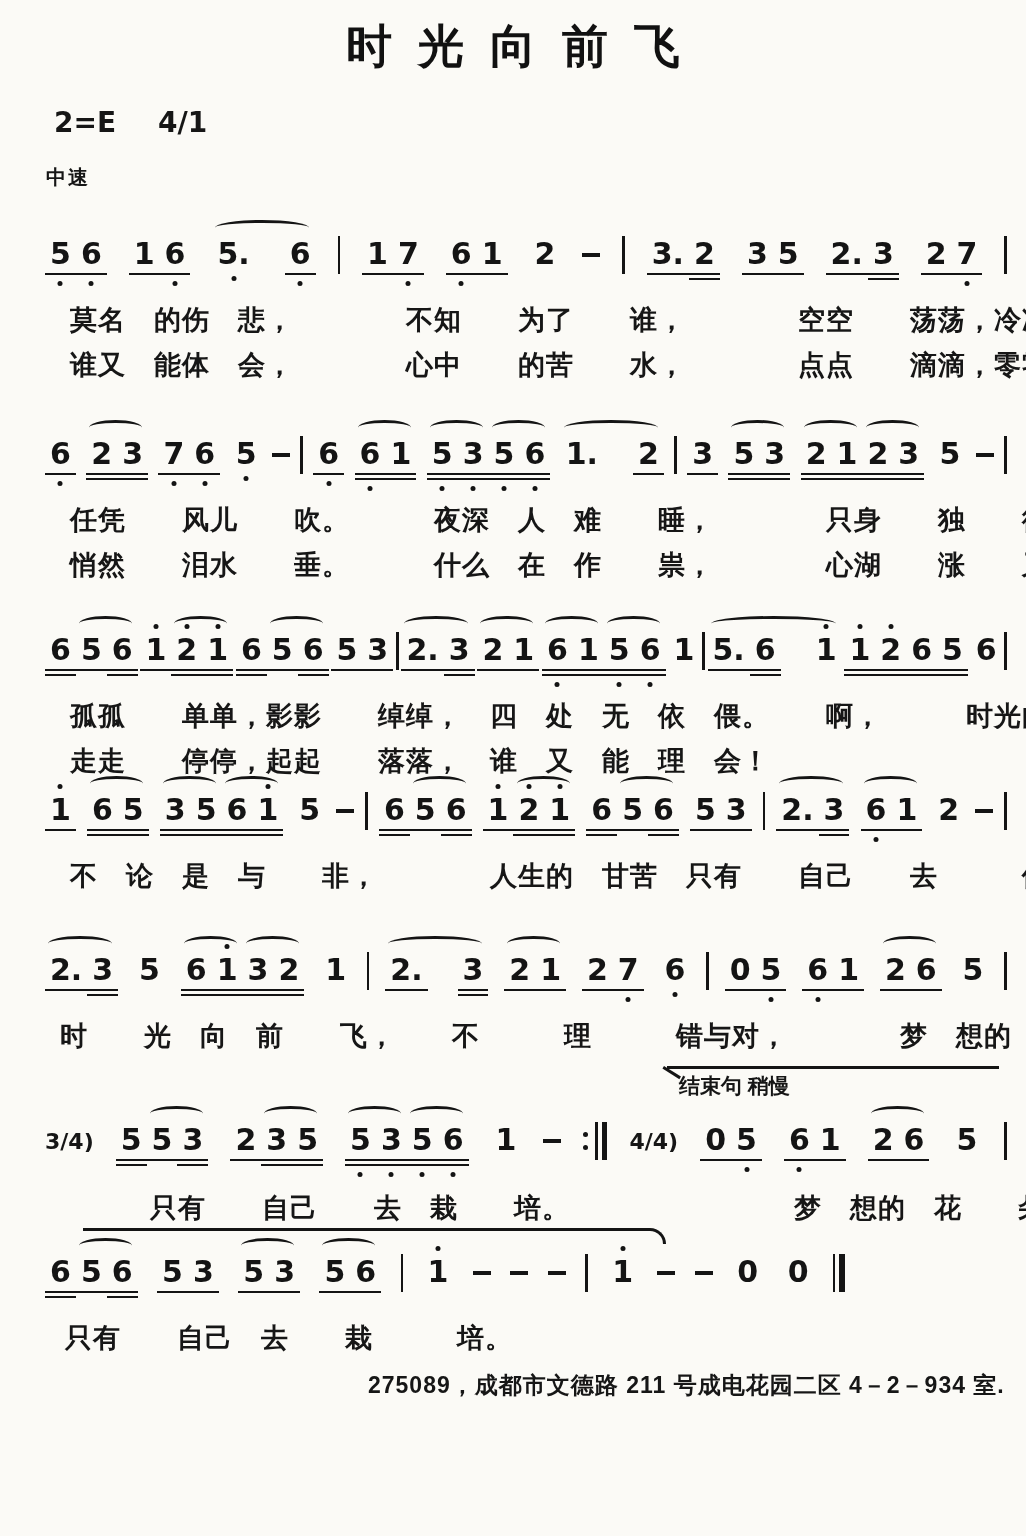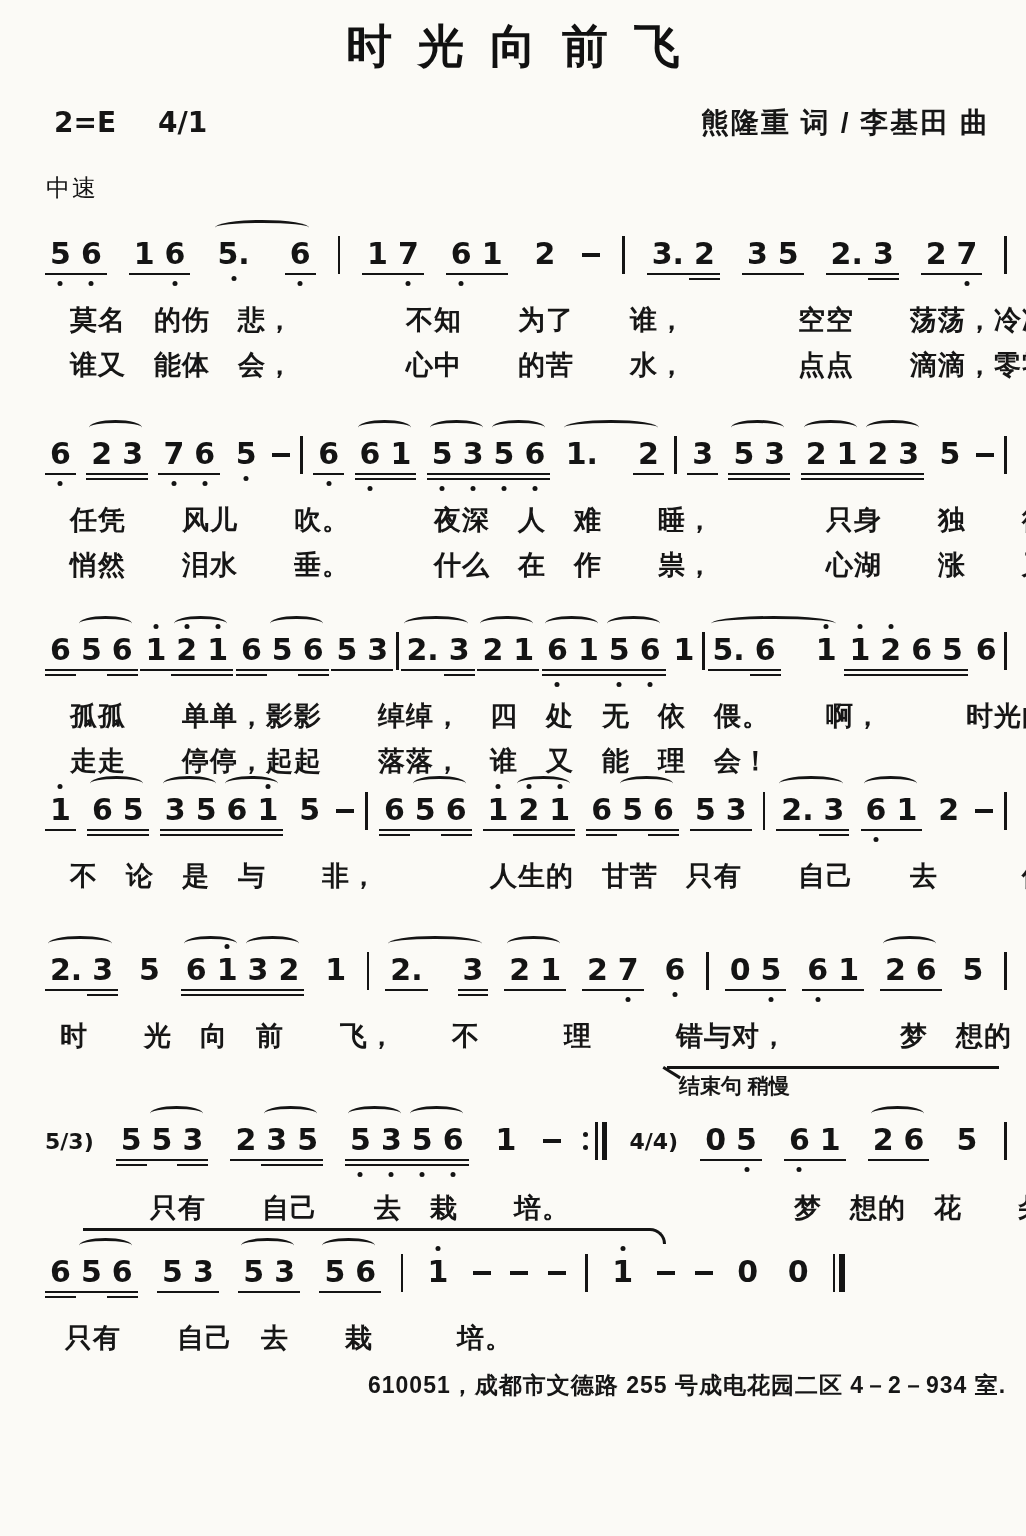--- a/index.html
+++ b/index.html
@@ -5,21 +5,21 @@
   html,body{margin:0;padding:0;}
   body{width:1026px;height:1536px;background:#fbfaf6;position:relative;overflow:hidden;
        font-family:"Liberation Sans",sans-serif;color:#161616;}
   .page{position:absolute;inset:0;}
   .title{position:absolute;top:16px;left:0;width:100%;text-align:center;
          font-family:"DejaVu Serif",serif;font-weight:bold;font-size:46px;
          letter-spacing:26px;text-indent:26px;color:#111;}
   .keymeter{position:absolute;top:106px;left:54px;font-weight:bold;font-size:28px;
             font-family:"DejaVu Sans",sans-serif;display:flex;gap:42px;}
   .credits{position:absolute;top:104px;right:36px;font-weight:bold;font-size:28px;letter-spacing:2px;}
-  .tempo{position:absolute;top:172px;left:46px;font-weight:normal;font-size:24px;letter-spacing:2px;}
+  .tempo{position:absolute;top:164px;left:46px;font-weight:bold;font-size:20px;letter-spacing:2px;}
   .system{position:absolute;}
   .tokens{display:flex;justify-content:space-between;align-items:flex-start;width:100%;}
   .grp{position:relative;display:inline-flex;align-items:flex-start;}
   .note{position:relative;display:inline-block;padding:0 5px;
         font-family:"DejaVu Sans",sans-serif;font-weight:bold;font-size:30px;line-height:36px;color:#141414;}
   .note.gap{margin-left:30px;}
   .ul{position:absolute;left:0;right:0;height:2.5px;background:#141414;}
   .dotlo{position:absolute;left:50%;transform:translateX(-50%);width:5px;height:5px;border-radius:50%;background:#141414;}
   .dothi{position:absolute;left:50%;transform:translateX(-50%);top:-8px;width:5px;height:5px;border-radius:50%;background:#141414;}
   .arc{position:absolute;top:-16px;height:12px;border-top:3px solid #141414;border-radius:50% 50% 0 0;}
@@ -43,21 +43,20 @@
 </style>
 </head>
 <body>
 
 <div class="page">
   <div class="title">时光向前飞</div>
   <div class="keymeter">
     <span>2=E</span>
     <span>4/1</span>
   </div>
-  <div class="credits">熊隆重 词 / 李基田 曲</div>
   <div class="tempo">中速</div>
 
   <div>
       <div class="system" style="top: 236px; left: 45px; width: 962px;">
         <div class="tokens">
           <span class="grp">
             <span class="note">5<span class="ul" style="bottom: -3px;"></span><span class="dotlo" style="bottom: -14px;"></span></span>
             <span class="note">6<span class="ul" style="bottom: -3px;"></span><span class="dotlo" style="bottom: -14px;"></span></span>
           </span>
           <span class="grp">
@@ -390,21 +389,21 @@
           </span>
         </div>
         <div class="lyric" style="margin-left: 15px;">时　　光　向　前　　飞，　　不　　　理　　　错与对，　　　　梦　想的　花　　朵，</div>
       </div>
       <div class="system" style="top: 1122px; left: 45px; width: 962px;">
         <div class="brk ending" style="left: 622px; width: 332px; top: -56px;">
           <span class="hookL"></span>
           <span class="brk-label">结束句 稍慢</span>
         </div>
         <div class="tokens">
-          <span class="sig">5/3)</span>
+          <span class="sig">3/4)</span>
           <span class="grp">
             <span class="note">5<span class="ul" style="bottom: -3px;"></span><span class="ul" style="bottom: -8px;"></span></span>
             <span class="note">5<span class="ul" style="bottom: -3px;"></span></span>
             <span class="note">3<span class="ul" style="bottom: -3px;"></span><span class="ul" style="bottom: -8px;"></span></span>
             <span class="arc" style="left: 34px; width: 53px;"></span>
           </span>
           <span class="grp">
             <span class="note">2<span class="ul" style="bottom: -3px;"></span></span>
             <span class="note">3<span class="ul" style="bottom: -3px;"></span><span class="ul" style="bottom: -8px;"></span></span>
             <span class="note">5<span class="ul" style="bottom: -3px;"></span><span class="ul" style="bottom: -8px;"></span></span>
@@ -502,15 +501,15 @@
           <span class="barwrap">
             <span class="bar"></span>
             <span class="bar thick"></span>
           </span>
         </div>
         <div class="lyric" style="margin-left: 20px;">只有　　自己　去　　栽　　　培。</div>
       </div>
     </div>
 
   <div class="footer">
-    <div>610051，成都市文德路 255 号成电花园二区 4－2－934 室.</div>
+    <div>275089，成都市文德路 211 号成电花园二区 4－2－934 室.</div>
   </div>
 </div>
 
 </body></html>

